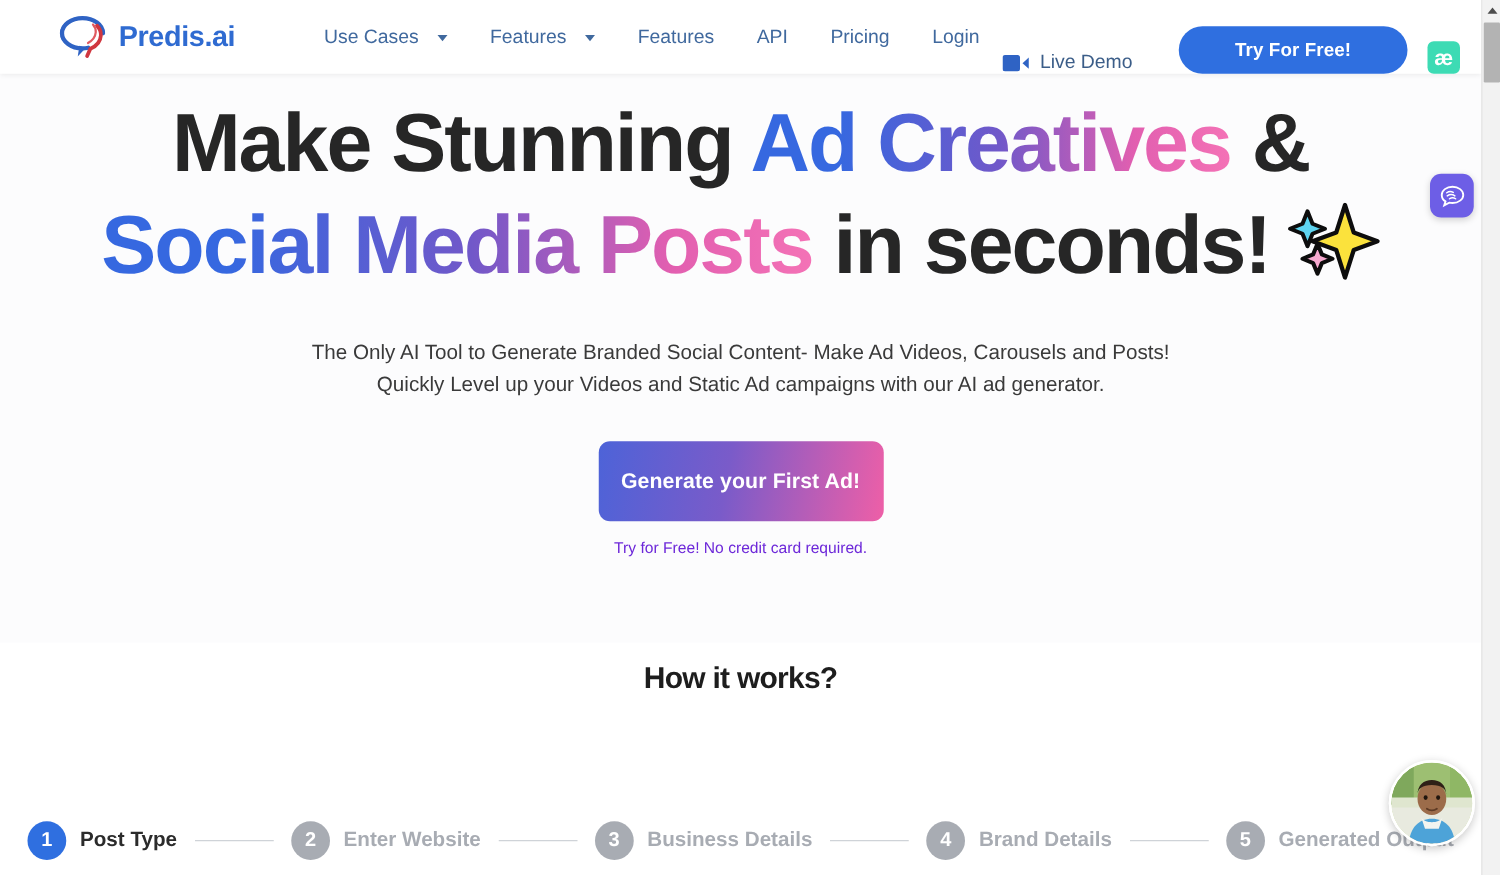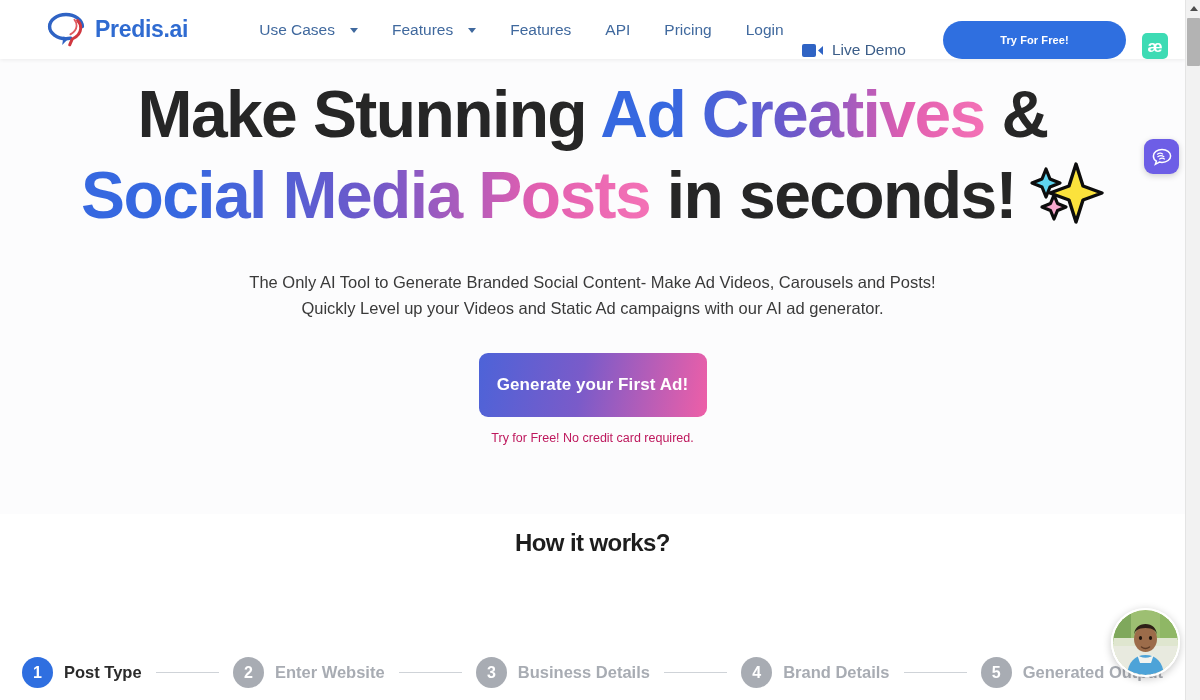--- a/index.html
+++ b/index.html
@@ -84,21 +84,21 @@
     height: 59px; display: flex; align-items: flex-end;
   }
   .live-demo {
     display: flex; align-items: center; gap: 8px;
     font-size: 15.5px; color: #3b5d88; cursor: pointer;
     margin-right: 37px;
   }
   .cam-icon { width: 22px; height: 15px; flex: none; }
   .try-btn {
     background: #2f6fe0; color: #fff;
-    font-size: 11px; font-weight: bold;
+    font-size: 15px; font-weight: bold;
     border: none; border-radius: 24px;
     width: 183px; height: 38px;
     cursor: pointer; letter-spacing: 0.1px;
   }
   .ae-badge {
     width: 26px; height: 26px;
     background: #3ddbb4; border-radius: 5px;
     margin-left: 16px; margin-right: 17px;
     display: flex; align-items: center; justify-content: center;
     color: #ffffff; font-size: 17px; font-weight: bold;
@@ -139,21 +139,21 @@
     display: inline-block;
     background: linear-gradient(100deg, #4d63d8 0%, #7a5bc9 45%, #ee5fa7 100%);
     color: #ffffff;
     font-size: 17px; font-weight: bold;
     border: none; border-radius: 9px;
     width: 228px; height: 64px;
     cursor: pointer; letter-spacing: 0.1px;
   }
   .cta-note {
     margin-top: 14px;
-    font-size: 12.5px; color: #be185d;
+    font-size: 12.5px; color: #6d28d9;
     text-align: center;
   }
 
   
   .how-section {
     position: absolute; top: 529px; left: 0;
     width: 1185px; height: 171px;
     background: #ffffff;
   }
   .how-title {

